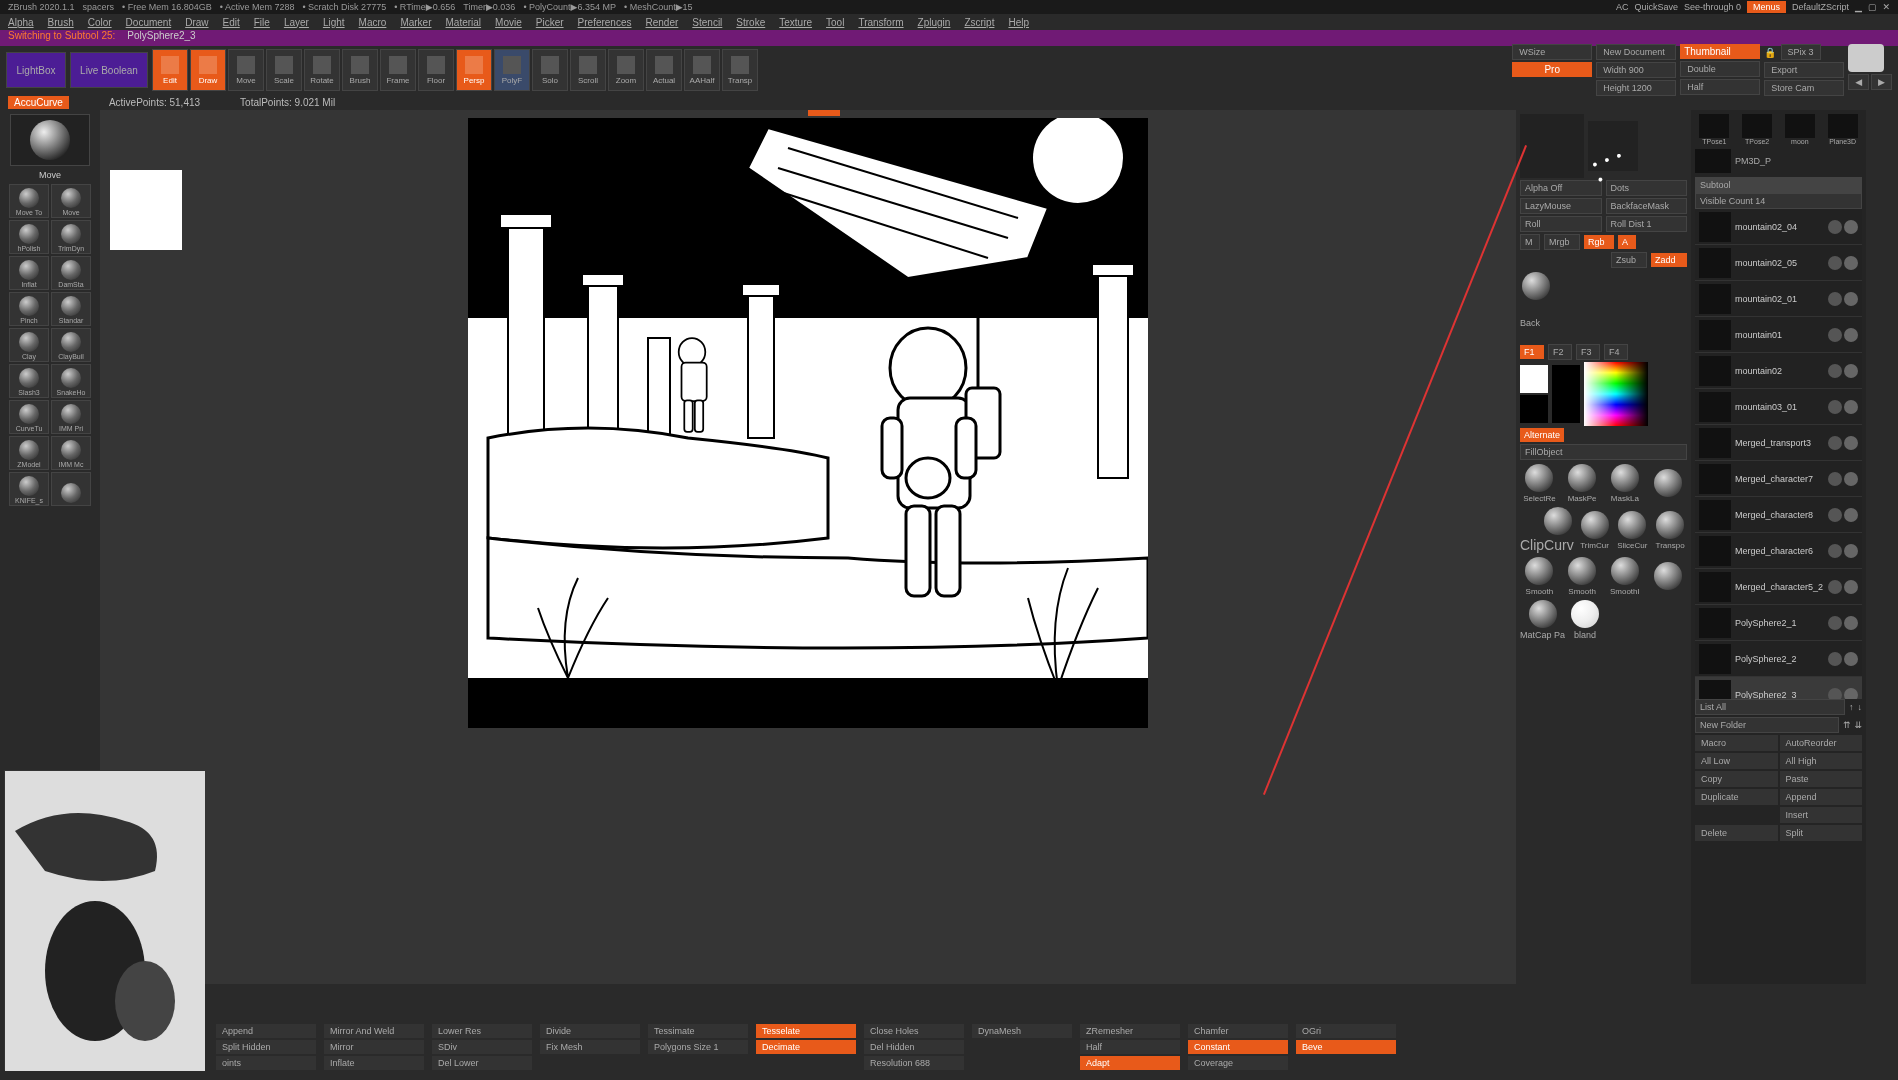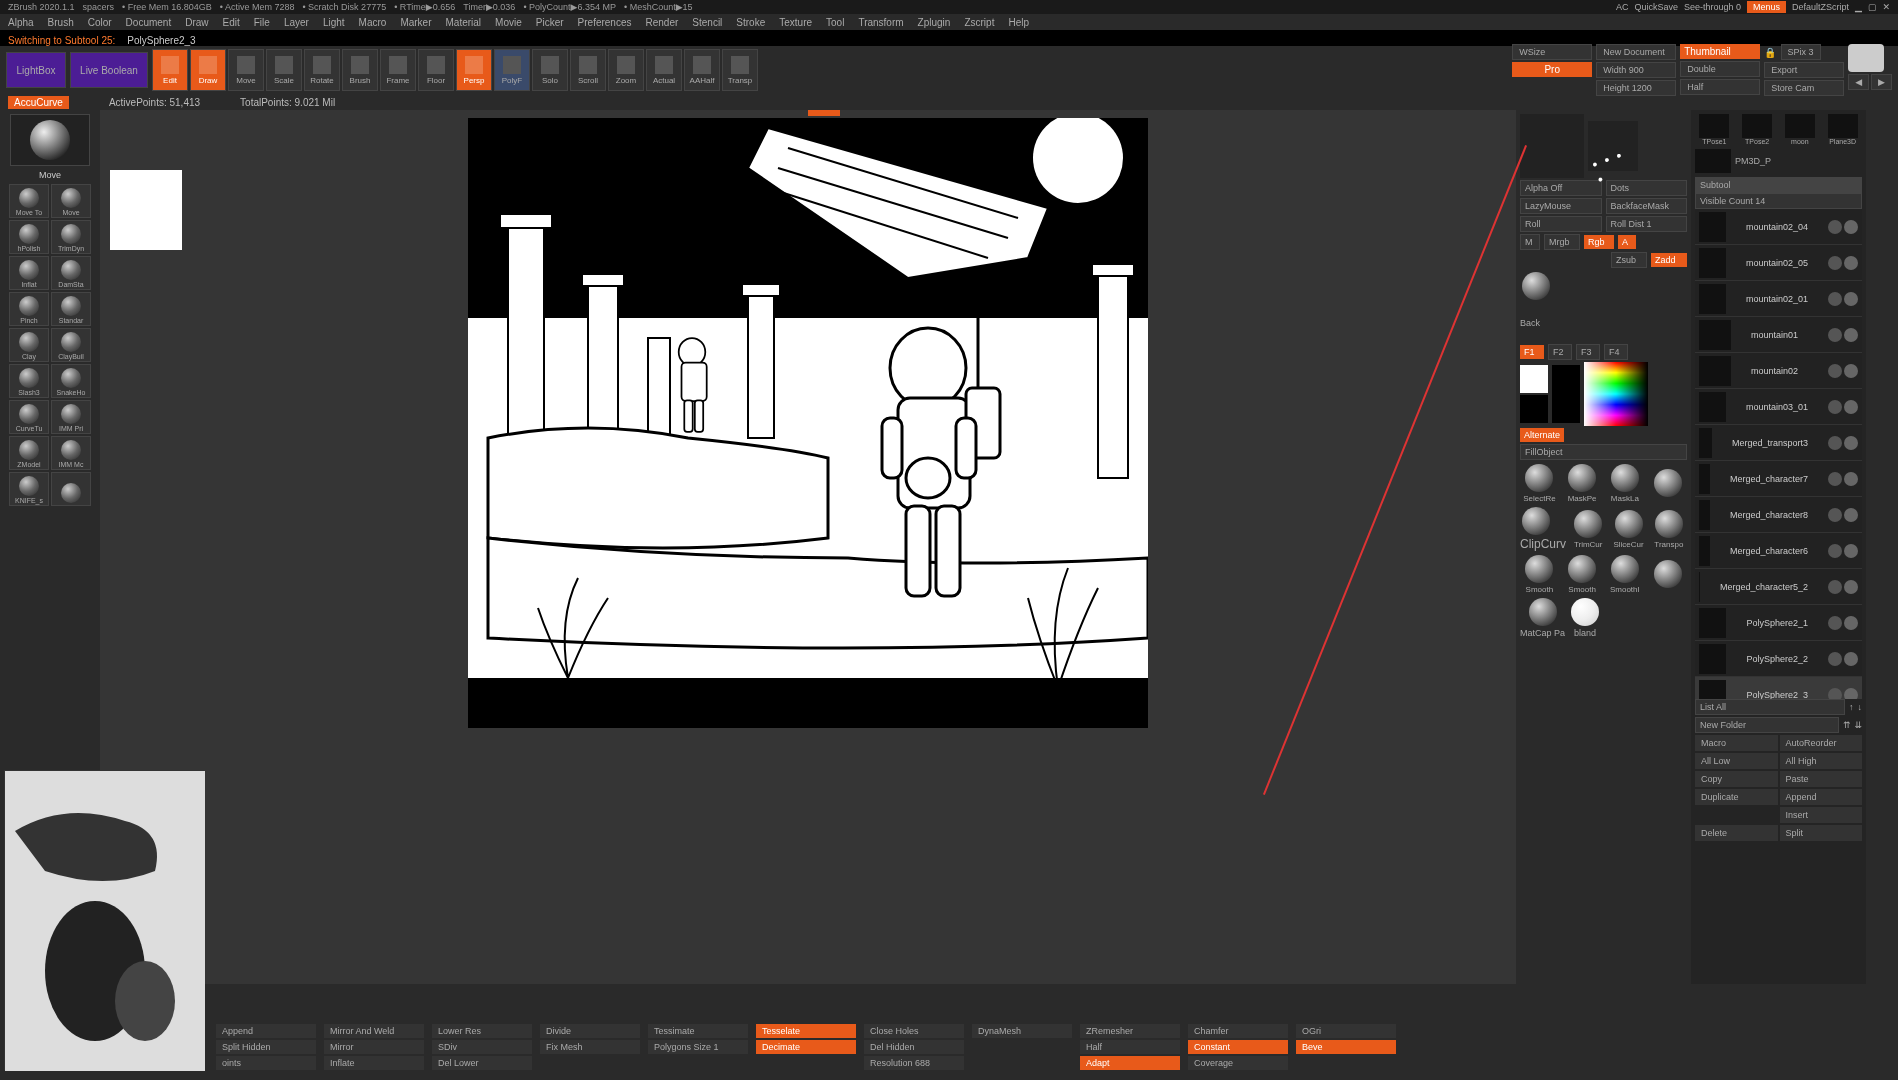--- a/index.html
+++ b/index.html
@@ -1,22 +1,22 @@
 <!DOCTYPE html>
 <html><head>
 <meta charset="utf-8">
 <style>
 * { margin: 0; padding: 0; box-sizing: border-box; font-family: Arial, sans-serif; user-select: none; }
 body { background: #2a2a2a; color: #aaa; font-size: 10px; width: 1898px; height: 1080px; overflow: hidden; position: relative; }
 .title-bar { height: 14px; background: #1a1a1a; display: flex; align-items: center; padding: 0 8px; gap: 8px; font-size: 9px; }
 .title-bar span { color: #999; }
 .bullet::before { content: "• "; }
-.menu-bar { height: 16px; background: #2a2a2a; display: flex; align-items: center; padding: 0 8px; gap: 14px; font-size: 10px; }
+.menu-bar { height: 16px; background: #2a2a2a; display: flex; align-items: center; padding: 0 8px; gap: 14px; font-size: 10px; text-decoration: underline; }
 .menu-bar span { color: #aaa; cursor: pointer; }
-.status-line { height: 16px; background: #000000; display: flex; align-items: flex-end; padding: 0 8px; gap: 12px; font-size: 10px; }
+.status-line { height: 16px; background: #701a75; display: flex; align-items: flex-start; padding: 0 8px; gap: 12px; font-size: 10px; }
 .orange-text { color: #ff7a2e; }
 .light-text { color: #ccc; }
 .toolbar { height: 48px; background: #2a2a2a; display: flex; align-items: center; padding: 0 6px; gap: 4px; }
 .tool-btn { width: 70px; height: 36px; background: #4c1d95; border: 1px solid #444; color: #aaa; display: flex; align-items: center; justify-content: center; font-size: 10px; cursor: pointer; }
 .tool-btn.lightbox { width: 60px; }
 .tool-btn.livebool { width: 78px; }
 .icon-btn { width: 36px; height: 42px; background: #333; border: 1px solid #444; display: flex; flex-direction: column; align-items: center; justify-content: center; font-size: 8px; color: #aaa; cursor: pointer; }
 .icon-btn.orange { background: #e85a1a; color: #fff; }
 .icon-btn.blue { background: #3a4a6a; }
 .icon-btn .icn { width: 18px; height: 18px; background: #555; margin-bottom: 2px; }
@@ -40,21 +40,21 @@
 .right-sidebar { width: 175px; background: #2a2a2a; padding: 4px; font-size: 9px; }
 .right-sidebar2 { width: 175px; background: #242424; padding: 4px; font-size: 9px; }
 .rs-row { display: flex; gap: 4px; margin-bottom: 2px; align-items: center; }
 .rs-box { background: #333; border: 1px solid #444; padding: 2px 4px; color: #aaa; flex: 1; }
 .rs-orange { background: #e85a1a; color: #fff; padding: 2px 4px; }
 .mat-sphere { width: 64px; height: 64px; background: radial-gradient(circle at 35% 30%, #fff, #999, #222); border-radius: 50%; margin: 4px; }
 .small-mat { width: 28px; height: 28px; background: radial-gradient(circle at 35% 30%, #ddd, #777, #111); border-radius: 50%; margin: 2px; }
 .color-picker { width: 64px; height: 64px; background: linear-gradient(to bottom, red, yellow, lime, cyan, blue, magenta, red); position: relative; }
 .color-picker::after { content: ""; position: absolute; inset: 0; background: linear-gradient(to right, white, transparent, black); }
 .subtool-list { height: 490px; overflow-y: auto; background: #222; }
-.subtool-item { display: flex; align-items: center; height: 36px; border-bottom: 1px solid #333; padding: 0 4px; gap: 20px; }
+.subtool-item { display: flex; align-items: center; height: 36px; border-bottom: 1px solid #333; padding: 0 4px; gap: 4px; }
 .subtool-item .st-thumb { width: 32px; height: 30px; background: #111; }
 .subtool-item .st-label { flex: 1; font-size: 9px; color: #ccc; }
 .subtool-item .st-icons { display: flex; gap: 2px; }
 .subtool-item .st-eye { width: 14px; height: 14px; background: #555; border-radius: 50%; }
 .subtool-btns { display: grid; grid-template-columns: 1fr 1fr; gap: 2px; margin-top: 2px; }
 .subtool-btns div { background: #333; padding: 3px 6px; font-size: 9px; color: #aaa; cursor: pointer; }
 .top-right { position: absolute; right: 0; top: 0; display: flex; align-items: center; gap: 6px; padding: 2px 8px; font-size: 9px; background: #1a1a1a; height: 14px; }
 .top-right .menus { background: #e85a1a; color: #fff; padding: 1px 6px; }
 .doc-controls { display: flex; align-items: flex-start; gap: 4px; margin-left: auto; }
 .doc-col { display: flex; flex-direction: column; gap: 2px; }
@@ -437,21 +437,21 @@
         </div>
         <div style="flex: 1 1 0%; display: flex; flex-direction: column; align-items: center; font-size: 8px;">
           <div class="small-mat"></div>
           <span>MaskLa</span>
         </div>
         <div style="flex: 1 1 0%; display: flex; flex-direction: column; align-items: center; font-size: 8px;">
           <div class="small-mat"></div>
         </div>
       </div>
     <div class="rs-row" id="mask-brushes-2">
-        <div style="flex: 1 1 0%; display: flex; flex-direction: column; align-items: flex-start; font-size: 12px;">
+        <div style="flex: 1 1 0%; display: flex; flex-direction: column; align-items: flex-end; font-size: 14px;">
           <div class="small-mat"></div>
           <span>ClipCurv</span>
         </div>
         <div style="flex: 1 1 0%; display: flex; flex-direction: column; align-items: center; font-size: 8px;">
           <div class="small-mat"></div>
           <span>TrimCur</span>
         </div>
         <div style="flex: 1 1 0%; display: flex; flex-direction: column; align-items: center; font-size: 8px;">
           <div class="small-mat"></div>
           <span>SliceCur</span>

